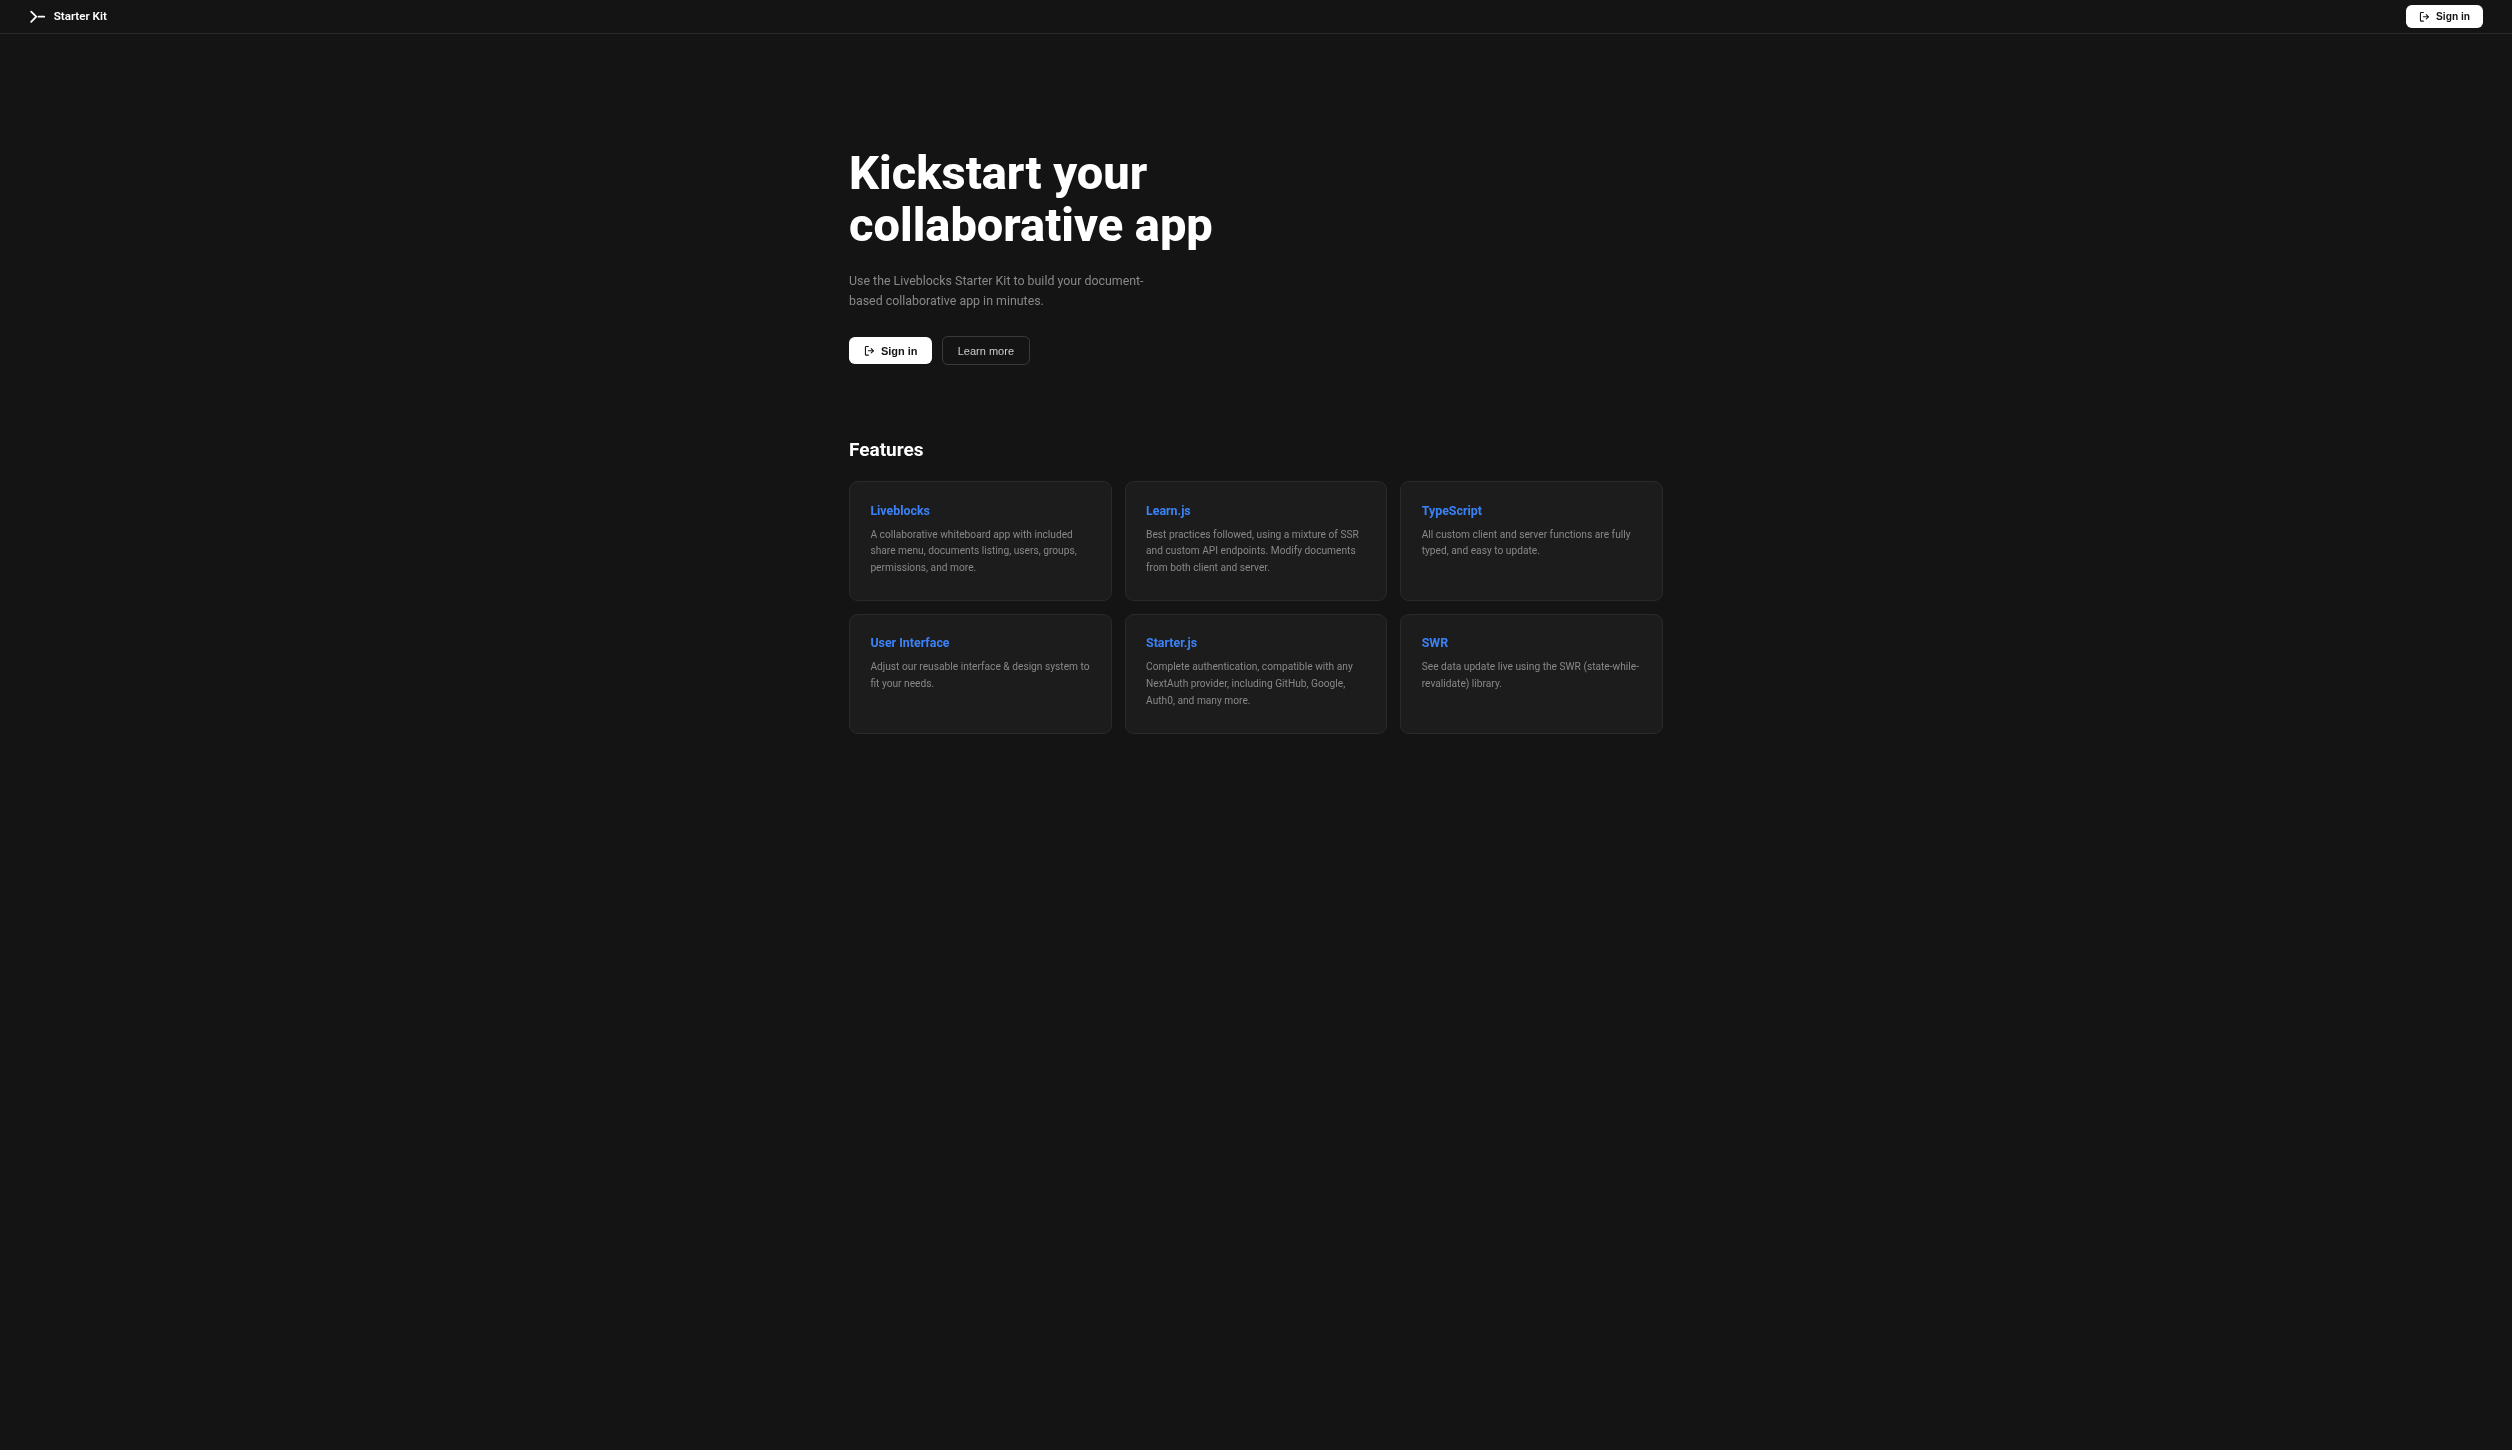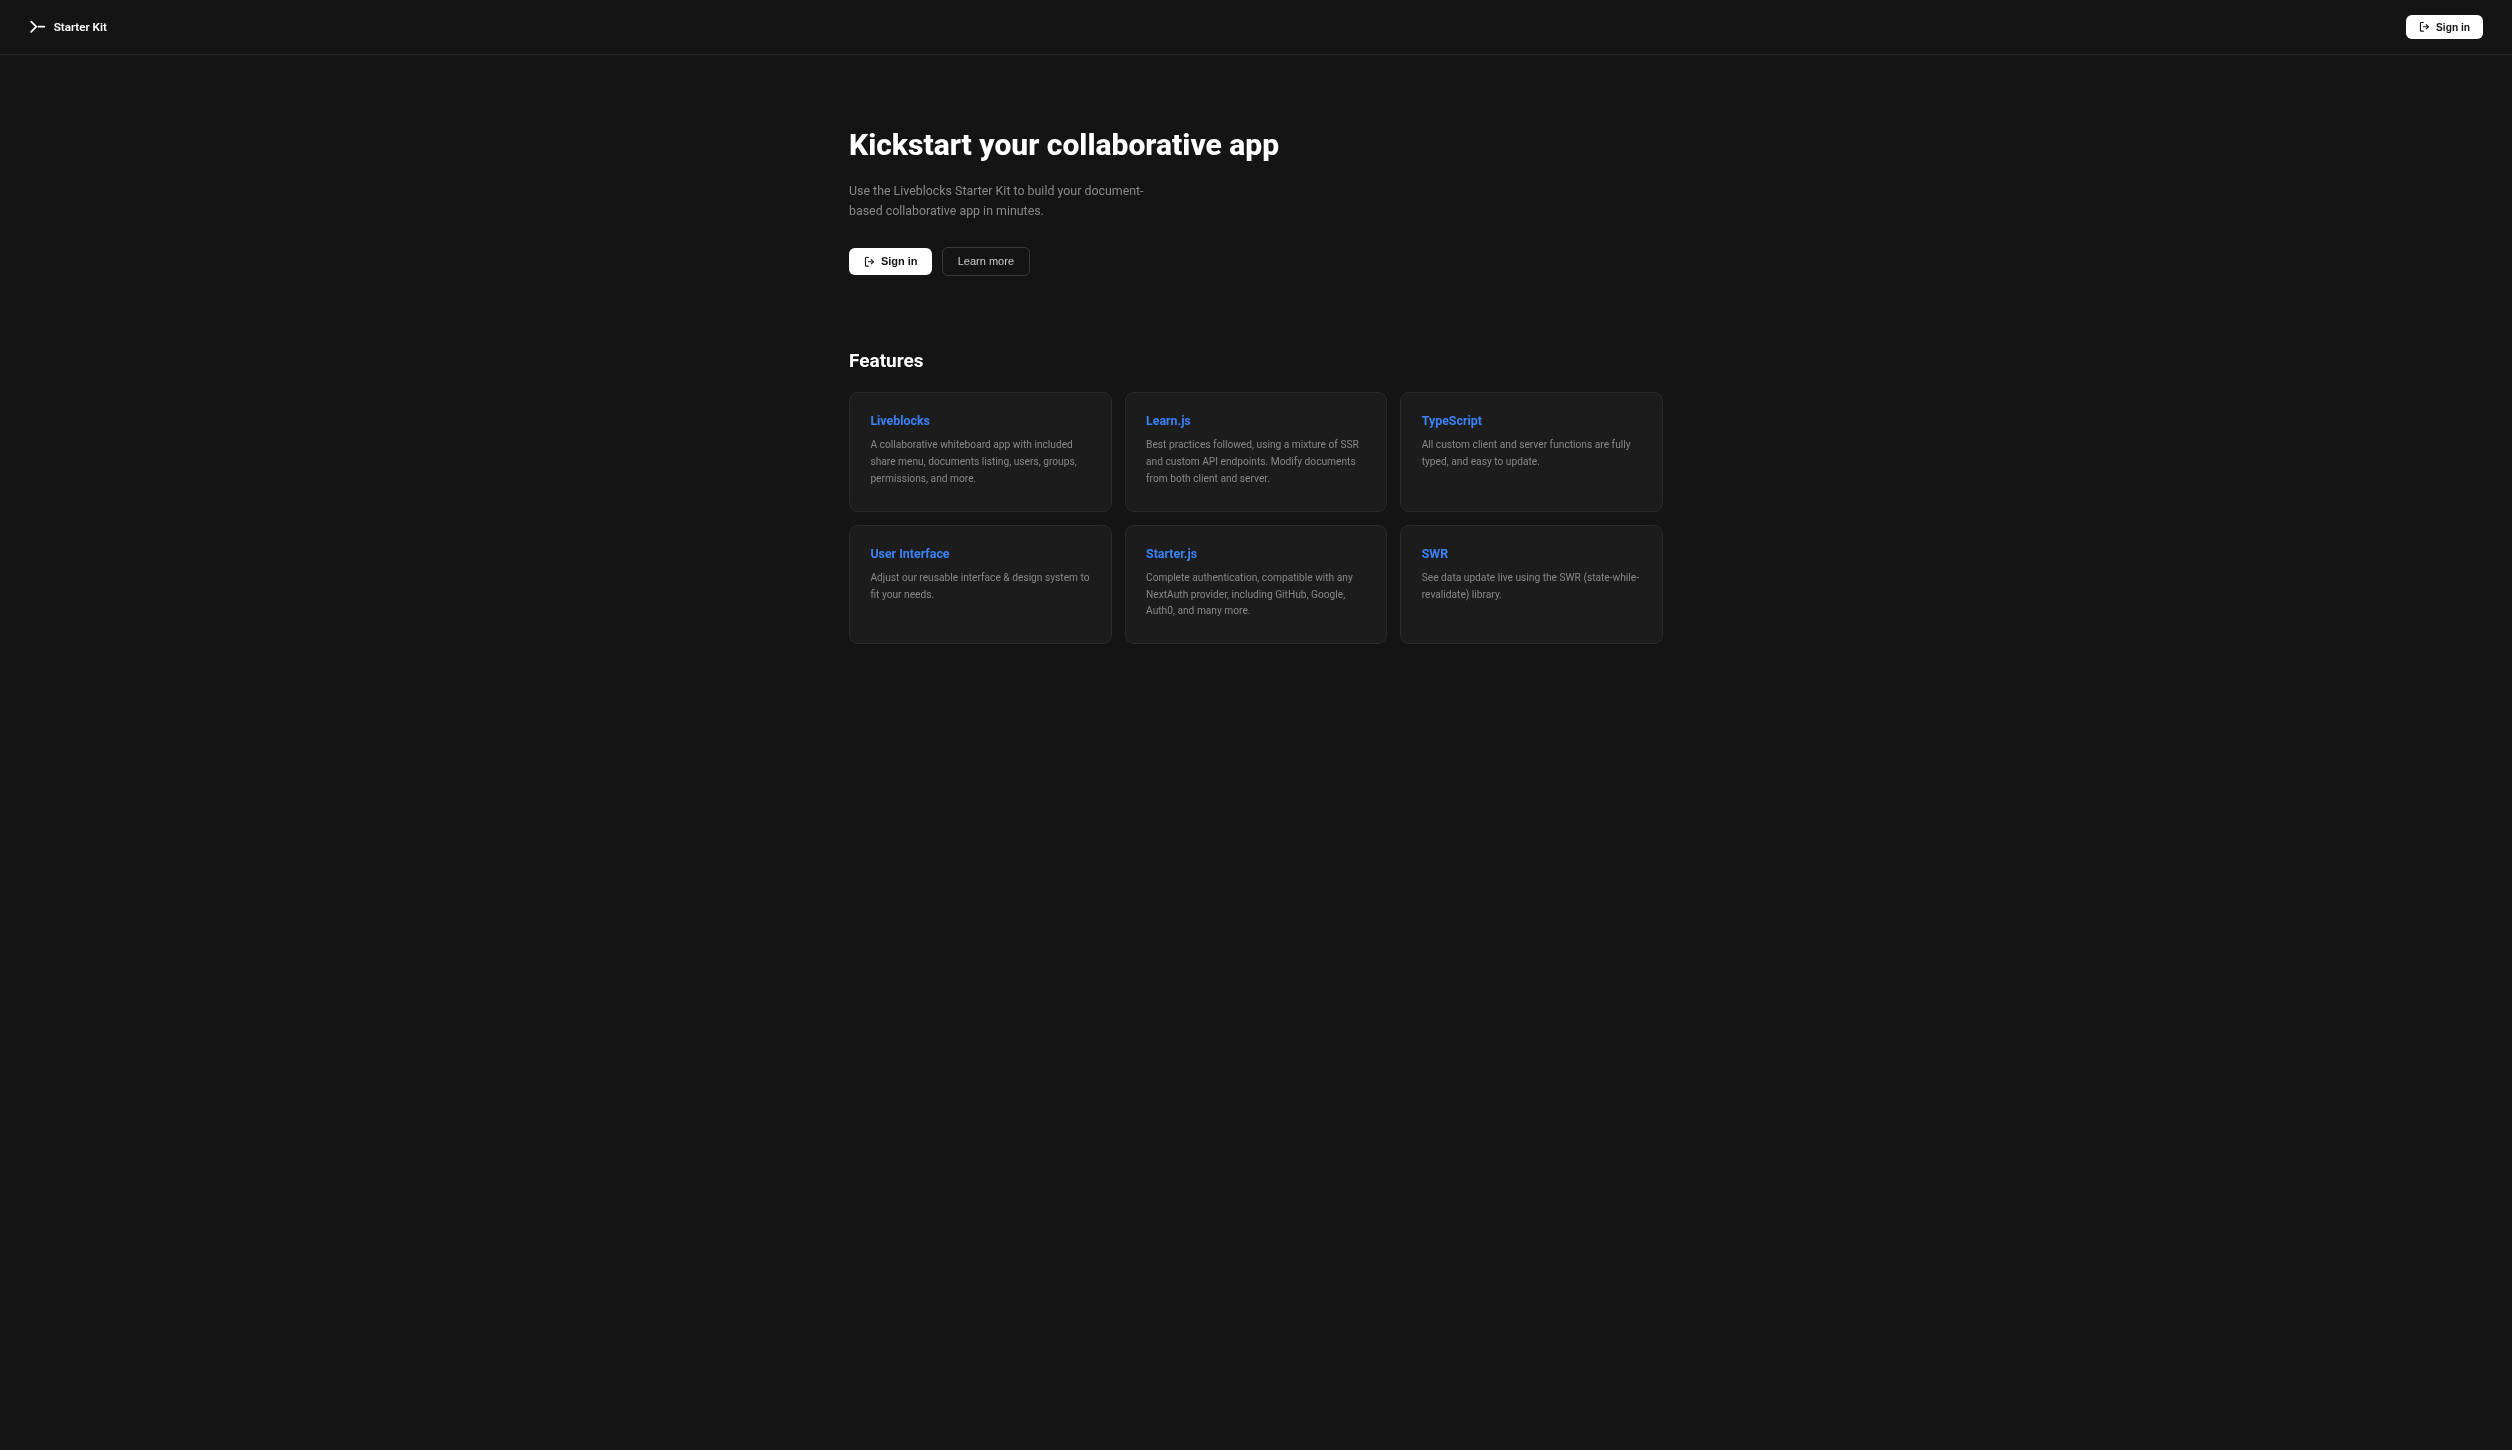--- a/index.html
+++ b/index.html
@@ -10,21 +10,21 @@
       font-family: -apple-system, BlinkMacSystemFont, 'Segoe UI', Roboto, sans-serif;
       min-height: 100vh;
     }
 
     
     nav {
       display: flex;
       align-items: center;
       justify-content: space-between;
       padding: 0 29px;
-      height: 55px;
+      height: 34px;
       border-bottom: 0.7px solid #2a2a2a;
       background-color: #141414;
     }
 
     .nav-brand {
       display: flex;
       align-items: center;
       gap: 7.3px;
     }
 
@@ -55,26 +55,27 @@
     }
 
     
     .hero {
       max-width: 872px;
       margin: 0 auto;
       padding: 73px 29px 44px;
     }
 
     .hero-title {
-      font-size: 30px;
+      font-size: 47px;
       font-weight: 800;
       line-height: 1.1;
       color: #ffffff;
       max-width: 494px;
       margin-bottom: 20.4px;
+      margin-top: 40px;
     }
 
     .hero-subtitle {
       font-size: 12.4px;
       line-height: 1.6;
       color: #888888;
       max-width: 305px;
       margin-bottom: 26px;
     }
 

